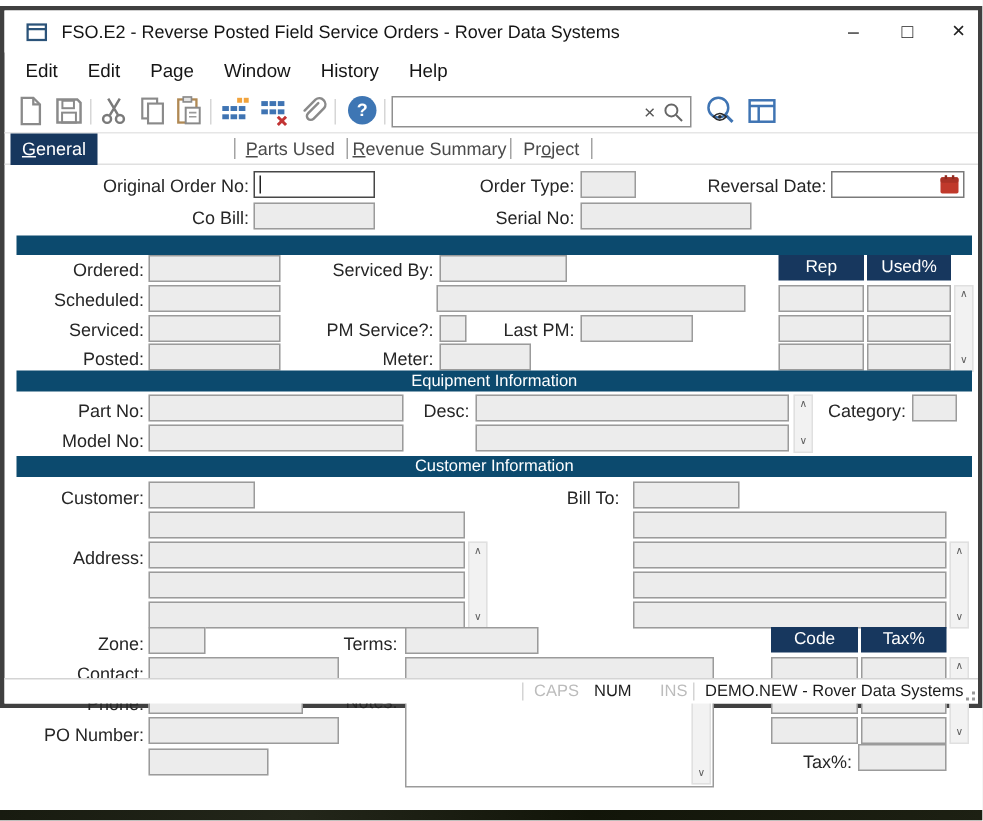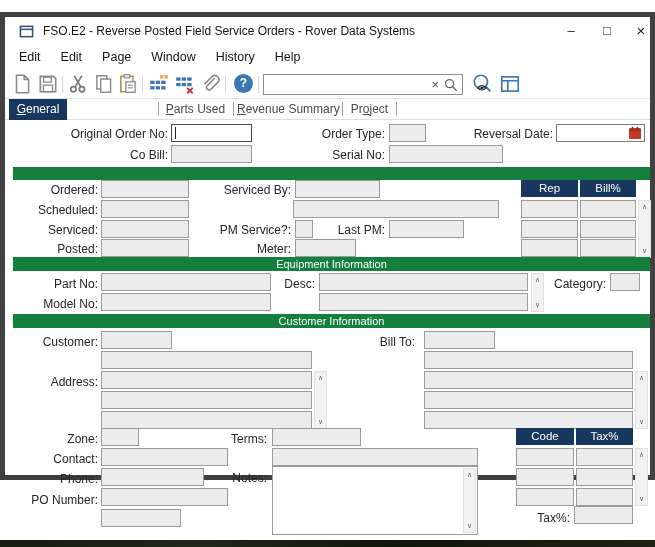--- a/index.html
+++ b/index.html
@@ -1,18 +1,18 @@
 <!DOCTYPE html>
 <html><head>
 <meta charset="utf-8">
 <style>
   *{box-sizing:border-box;margin:0;padding:0}
   body{font-family:"Liberation Sans",sans-serif;background:#d6d6d6}
   #screen{position:relative;width:655px;height:547px;background:#fff;overflow:hidden}
-  #win{position:absolute;left:0;top:12px;width:655px;height:468px;border:5px solid #404040;background:#fff}
+  #win{position:absolute;left:0;top:4px;width:655px;height:468px;border:3px solid #404040;background:#fff}
   #desktop{position:absolute;left:0;top:540px;width:655px;height:7px;background:linear-gradient(90deg,#181b10,#23261a 30%,#121509 60%,#1d2013)}
 
   
   .titlebar{position:absolute;left:0;top:0;width:100%;height:28px;background:#fff}
   .appicon{position:absolute;left:14px;top:7px;width:15px;height:15px}
   .title-text{position:absolute;left:38px;top:0;line-height:28px;font-size:12px;color:#151515;white-space:nowrap}
   .wbtn{position:absolute;top:0;height:28px;width:32px;text-align:center;line-height:28px;font-size:13px;color:#222;cursor:default}
   .wbtn.close{font-size:15px}
 
   
@@ -36,21 +36,21 @@
   .tab.active{background:#17375e;color:#fff}
   .tab .accel{text-decoration:underline}
   .tabsep{position:absolute;top:3px;width:1px;height:14px;background:#a3a3a3}
 
   
   .lbl{position:absolute;font-size:12px;color:#262626;line-height:18px;text-align:right;white-space:nowrap}
   .fld{position:absolute;height:18px;border:1px solid #9b9b9b;background:#ececec;font-family:inherit;font-size:12px;padding:0 3px;color:#222}
   .fld.white{background:#fff;border-color:#7a7a7a}
   .fld.focus{background:#fff;border-color:#474747}
   .caret{position:absolute;width:1px;height:12px;background:#222}
-  .bar{position:absolute;left:8px;width:637px;height:13px;background:#15803d;color:#fff;font-size:11px;line-height:13px;text-align:center}
+  .bar{position:absolute;left:8px;width:637px;height:13px;background:#0c4a6e;color:#fff;font-size:11px;line-height:13px;text-align:center}
   .bar.titled{height:14px;line-height:14px}
   .ghdr{position:absolute;height:17px;background:#17375e;color:#fff;font-size:11.5px;line-height:17px;text-align:center}
   .sbv{position:absolute;width:13px;background:#f2f2f2;border:1px solid #e0e0e0}
   .sbv .up,.sbv .dn{position:absolute;left:0;width:100%;text-align:center;font-size:7px;color:#606060;line-height:8px}
   .sbv .up{top:2px}.sbv .dn{bottom:2px}
   .notes{position:absolute;border:1px solid #9b9b9b;background:#fff;resize:none;font-family:inherit;font-size:12px;padding:2px 16px 2px 3px;outline:none}
 
   
   .statusbar{position:absolute;left:0;bottom:0;width:100%;height:17px;border-top:1px solid #d4d4d4;background:#fff;font-size:11px;color:#1c1c1c}
   .stat{position:absolute;top:0;line-height:16px;white-space:nowrap}
@@ -241,21 +241,21 @@
 
   <span class="lbl" style="left:180px;top:204px;width:106px">PM Service?:</span>
   <input class="fld" style="left: 290px; top: 203px; width: 18px;" value="">
   <span class="lbl" style="left:320px;top:204px;width:60px">Last PM:</span>
   <input class="fld" style="left: 384px; top: 203px; width: 75px;" value="">
 
   <span class="lbl" style="left:180px;top:223px;width:106px">Meter:</span>
   <input class="fld" style="left: 290px; top: 222px; width: 61px;" value="">
 
   <span class="ghdr" style="left:516px;top:163px;width:57px">Rep</span>
-  <span class="ghdr" style="left:575px;top:163px;width:56px">Bill%</span>
+  <span class="ghdr" style="left:575px;top:163px;width:56px">Used%</span>
   <input class="fld" style="left: 516px; top: 183px; width: 57px;" value="">
   <input class="fld" style="left: 575px; top: 183px; width: 56px;" value="">
   <input class="fld" style="left: 516px; top: 203px; width: 57px;" value="">
   <input class="fld" style="left: 575px; top: 203px; width: 56px;" value="">
   <input class="fld" style="left: 516px; top: 222px; width: 57px;" value="">
   <input class="fld" style="left: 575px; top: 222px; width: 56px;" value="">
   <div class="sbv" style="left:633px;top:183px;height:58px">
     <span class="up">∧</span>
     <span class="dn">∨</span>
   </div>
@@ -337,16 +337,29 @@
   </div>
 
   <span class="lbl" style="left:5px;top:474px;width:88px">PO Number:</span>
   <input class="fld" style="left: 96px; top: 471px; width: 127px;" value="">
 
   <input class="fld" style="left: 96px; top: 492px; width: 80px;" value="">
 
   <span class="lbl" style="left:515px;top:492px;width:50px">Tax%:</span>
   <input class="fld" style="left: 569px; top: 489px; width: 59px;" value="">
 
+  <div class="statusbar">
+    <span class="ssep" style="left:345px"></span>
+    <span class="stat dim" style="left:353px">CAPS</span>
+    <span class="stat" style="left:393px">NUM</span>
+    <span class="stat dim" style="left:437px">INS</span>
+    <span class="ssep" style="left:459px"></span>
+    <span class="stat" style="left:467px">DEMO.NEW - Rover Data Systems</span>
+    <span class="grip">
+      <i style="right:0;bottom:0"></i>
+          <i style="right:4px;bottom:0"></i>
+          <i style="right:0;bottom:4px"></i>
+    </span>
+  </div>
 
 </div>
 <div id="desktop"></div>
 </div>
 
 </body></html>

